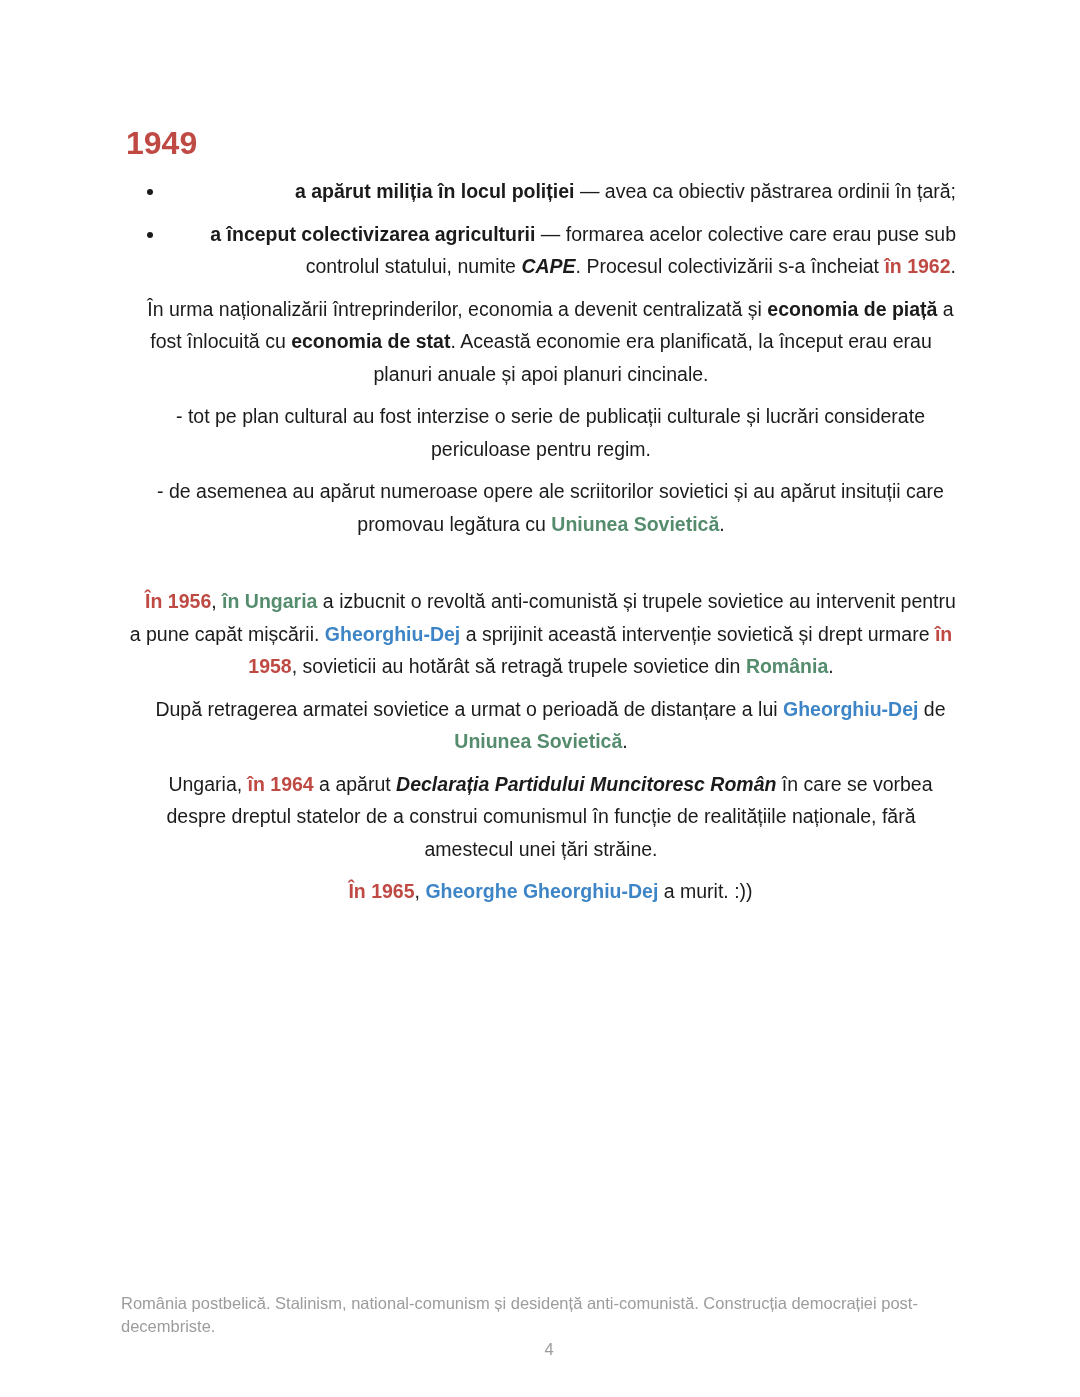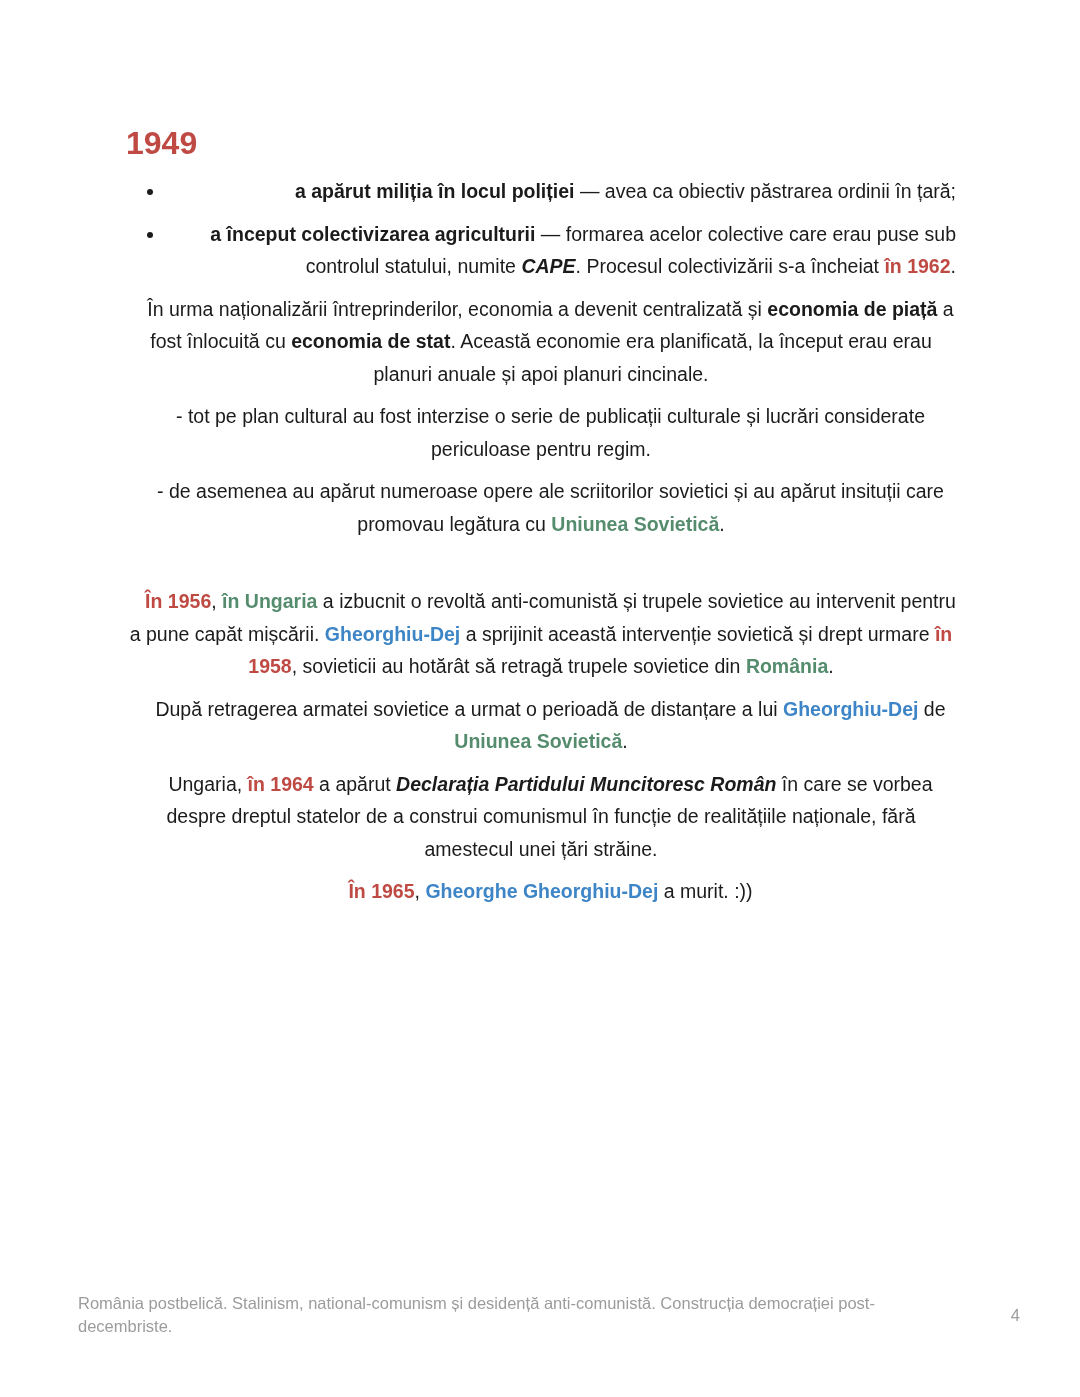--- a/index.html
+++ b/index.html
@@ -35,21 +35,21 @@
   .b{font-weight:700;}
   .bi{font-weight:700;font-style:italic;}
   .red{color:var(--accent-red);font-weight:700;}
   .green{color:var(--accent-green);font-weight:700;}
   .blue{color:var(--accent-blue);font-weight:700;}
   .spacer{height:35px;}
   .footer{
     position:absolute;left:78px;right:56px;top:1292px;
     display:flex;justify-content:space-between;align-items:center;
     color:var(--footer-gray);
-    font-size:16.5px;line-height:23px;
+    font-size:16.5px;line-height:23px;flex-direction:column;
   }
   .footer-text{width:860px;}
   .page-number{font-size:16.5px;padding-right:4px;}
 </style>
 </head>
 <body>
 
 <div class="content">
 
   <h1 class="doc-heading">1949</h1>

